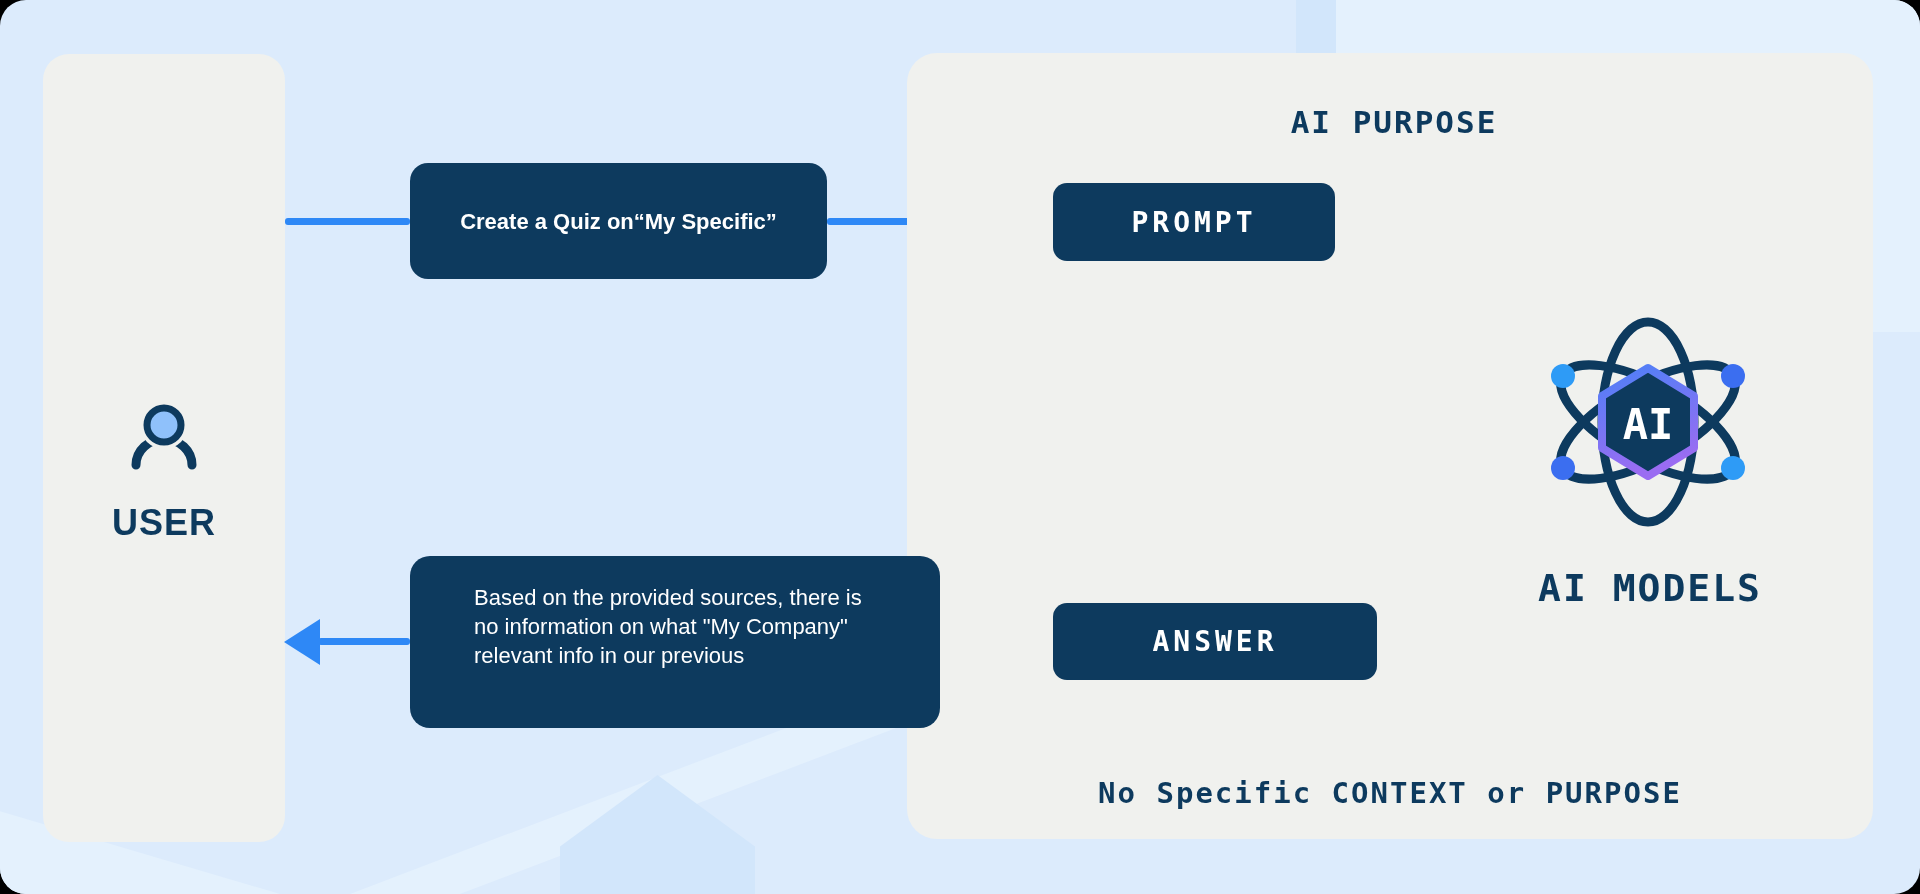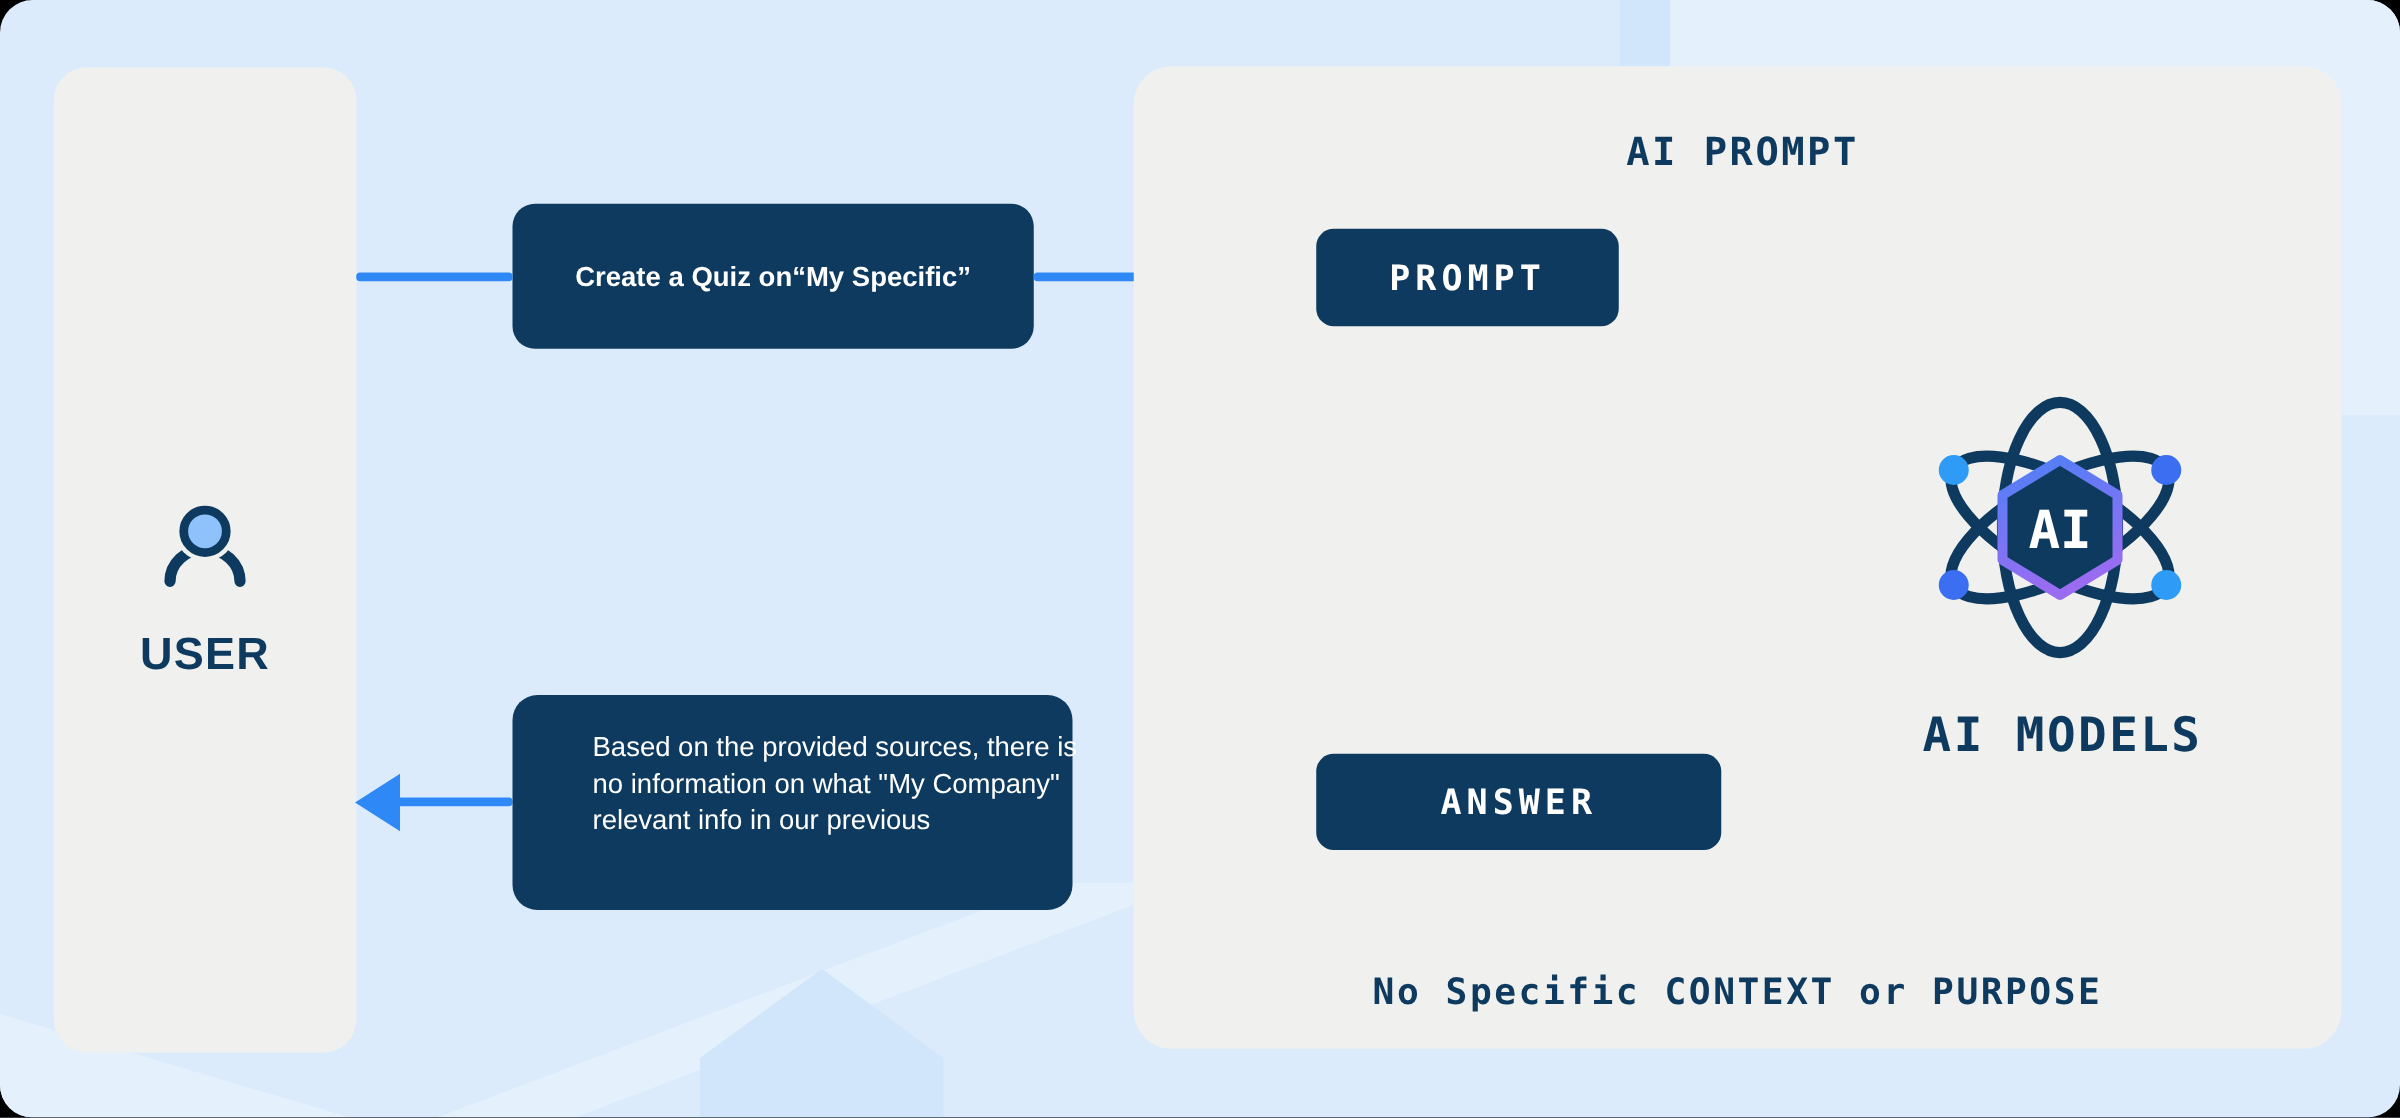--- a/index.html
+++ b/index.html
@@ -9,26 +9,26 @@
     background:var(--bg);border-radius:26px;
   }
   .deco{position:absolute;}
   .panel{position:absolute;background:var(--panel);border-radius:30px;}
   #user-panel{left:43px;top:54px;width:242px;height:788px;border-radius:26px;}
   #chatbot-panel{left:907px;top:53px;width:966px;height:786px;}
   .navy-box{position:absolute;background:var(--navy);color:#fff;}
   #request-box{left:410px;top:163px;width:417px;height:116px;border-radius:18px;
     display:flex;flex-direction:row;justify-content:center;align-items:center;
     font-weight:bold;font-size:22px;line-height:39px;text-align:center;}
-  #response-box{left:410px;top:556px;width:448px;height:172px;border-radius:20px;
+  #response-box{left:410px;top:556px;width:530px;height:172px;border-radius:20px;
     box-sizing:border-box;padding:27px 0 0 64px;font-size:22px;line-height:29px;}
   .resp-line{white-space:nowrap;}
   .pill{border-radius:14px;display:flex;align-items:center;justify-content:center;
     font-family:"DejaVu Sans Mono", monospace;font-weight:bold;font-size:28px;letter-spacing:4px;}
-  #prompt-box{left:1053px;top:183px;width:242px;height:78px;}
+  #prompt-box{left:1053px;top:183px;width:282px;height:78px;}
   #answer-box{left:1053px;top:603px;width:324px;height:77px;}
   .mono-title{position:absolute;font-family:"DejaVu Sans Mono", monospace;font-weight:bold;
     color:var(--navy);text-align:center;}
   #chatbot-title{left:1144px;top:104px;width:500px;font-size:31px;letter-spacing:2px;}
   #ai-models-label{left:1450px;top:534px;width:400px;font-size:38px;letter-spacing:2px;margin-top:32px;}
   #footer-note{left:957px;top:776px;width:866px;font-size:29px;letter-spacing:2px;}
   #user-label{position:absolute;left:64px;top:502px;width:200px;text-align:center;
     font-weight:bold;font-size:36px;letter-spacing:1px;color:var(--navy);}
   #user-icon{position:absolute;left:119px;top:392px;}
   #ai-models-icon{position:absolute;left:1548px;top:316px;}
@@ -69,21 +69,21 @@
   <div class="ahead right" style="left:1019px;top:199px;"></div>
   <div class="hline" style="left:1335px;top:218px;width:146px;"></div>
   <div class="ahead right" style="left:1480px;top:199px;"></div>
   <div class="hline" style="left:1372px;top:638px;width:144px;"></div>
   <div class="ahead left" style="left:1337px;top:619px;"></div>
   <div class="hline" style="left:938px;top:638px;width:115px;"></div>
   <div class="hline" style="left:318px;top:638px;width:92px;"></div>
   <div class="ahead left" style="left:284px;top:619px;"></div>
 
   <div id="chatbot-panel" class="panel"></div>
-  <div id="chatbot-title" class="mono-title">AI PROMPT</div>
+  <div id="chatbot-title" class="mono-title">AI PURPOSE</div>
 
   <div id="prompt-box" class="navy-box pill">
     <span>PROMPT</span>
   </div>
   <div id="answer-box" class="navy-box pill">
     <span>ANSWER</span>
   </div>
 
   <svg id="ai-models-icon" width="200" height="212" viewBox="0 0 200 212">
     <defs>

